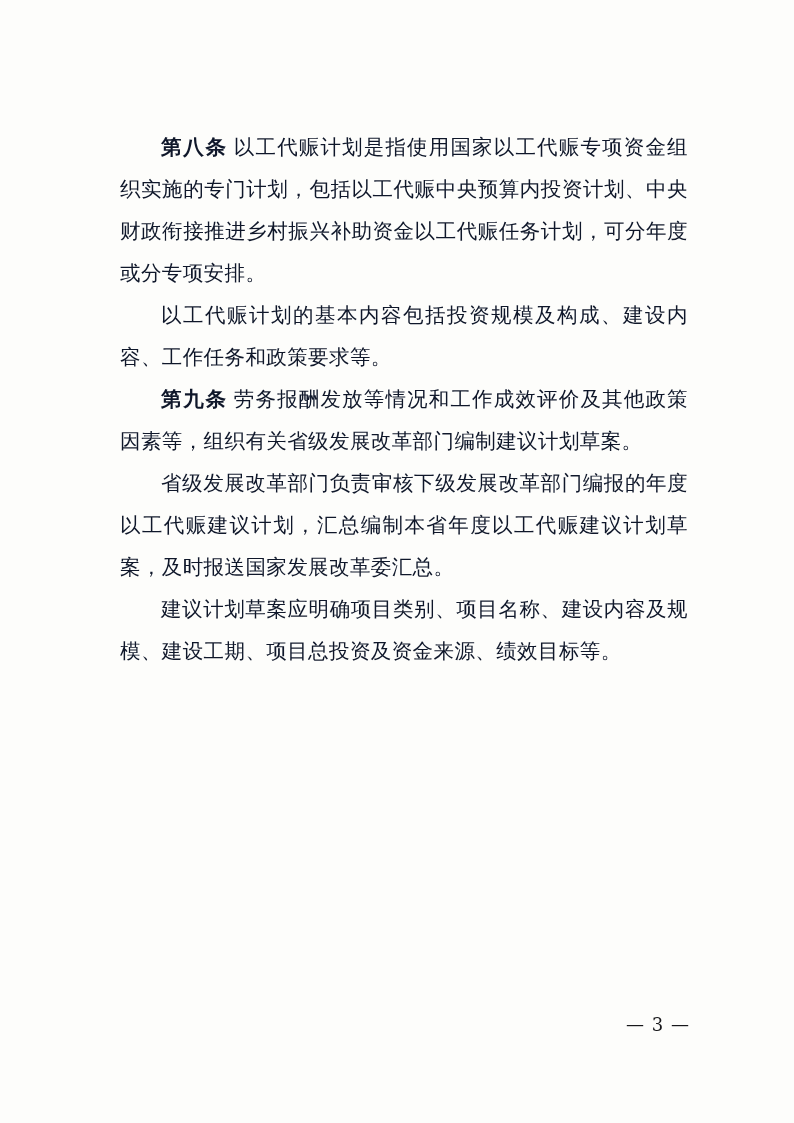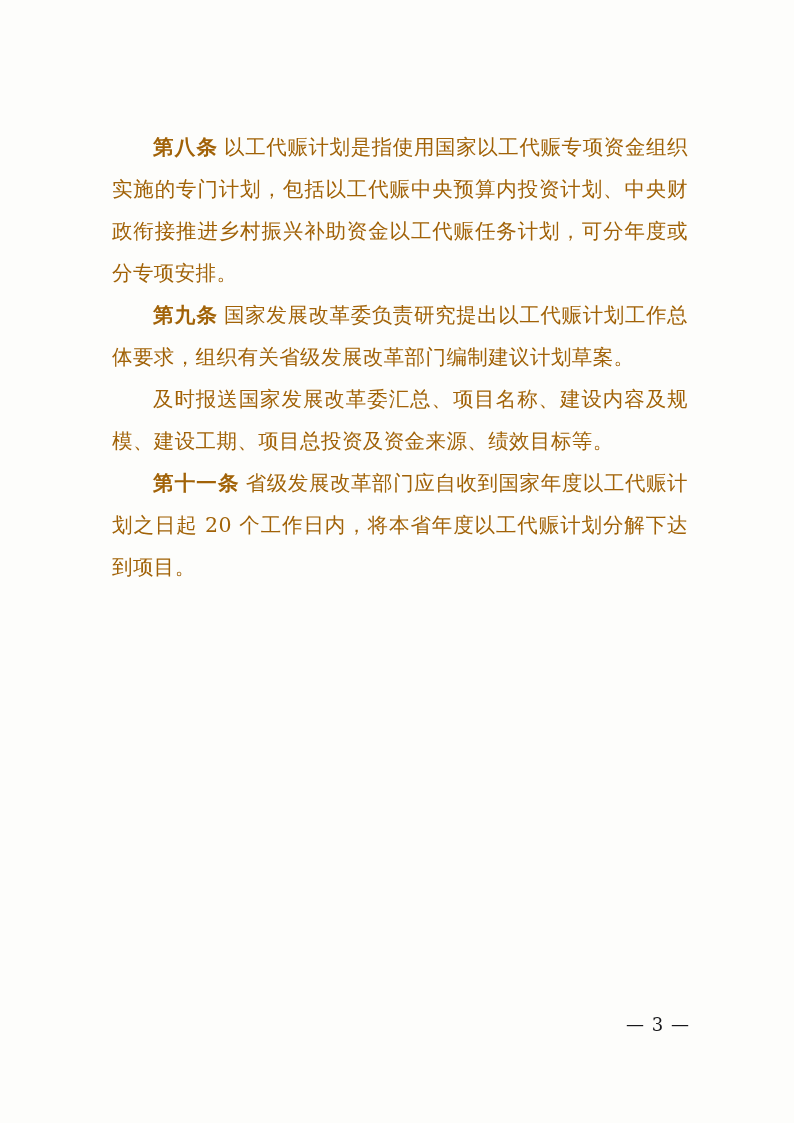--- a/index.html
+++ b/index.html
@@ -28,23 +28,23 @@
     left: 108px;
     top: 126px;
     width: 580px;
   }
   .para {
     font-size: 20.5px;
     line-height: 42px;
     text-align: justify;
     text-justify: inter-ideograph;
     text-indent: 2em;
-    margin: 0 0 0 4px;
+    margin: 0 0 0 12px;
     letter-spacing: 0.4px;
-    color: #a16207;
+    color: #0f172a;
   }
   .para .lead {
     font-weight: bold;
     letter-spacing: 1px;
     margin-right: 6px;
   }
   .page-number {
     position: absolute;
     right: 104px;
     bottom: 88px;
@@ -56,32 +56,35 @@
 </head>
 <body>
 
 <div class="page">
   <div class="content">
 
     <p class="para">
       <span class="lead">第八条</span><span>以工代赈计划是指使用国家以工代赈专项资金组织实施的专门计划，包括以工代赈中央预算内投资计划、中央财政衔接推进乡村振兴补助资金以工代赈任务计划，可分年度或分专项安排。</span>
     </p>
 
+    <p class="para">
+      <span>以工代赈计划的基本内容包括投资规模及构成、建设内容、工作任务和政策要求等。</span>
+    </p>
 
     <p class="para">
-      <span class="lead">第九条</span><span>国家发展改革委负责研究提出以工代赈计划工作总体要求，组织有关省级发展改革部门编制建议计划草案。</span>
+      <span class="lead">第九条</span><span>劳务报酬发放等情况和工作成效评价及其他政策因素等，组织有关省级发展改革部门编制建议计划草案。</span>
+    </p>
+
+    <p class="para">
+      <span>省级发展改革部门负责审核下级发展改革部门编报的年度以工代赈建议计划，汇总编制本省年度以工代赈建议计划草案，及时报送国家发展改革委汇总。</span>
+    </p>
+
+    <p class="para">
+      <span>建议计划草案应明确项目类别、项目名称、建设内容及规模、建设工期、项目总投资及资金来源、绩效目标等。</span>
     </p>
 
 
-    <p class="para">
-      <span>及时报送国家发展改革委汇总、项目名称、建设内容及规模、建设工期、项目总投资及资金来源、绩效目标等。</span>
-    </p>
-
-
-    <p class="para">
-      <span class="lead">第十一条</span><span>省级发展改革部门应自收到国家年度以工代赈计划之日起 20 个工作日内，将本省年度以工代赈计划分解下达到项目。</span>
-    </p>
 
 
   </div>
 
   <div class="page-number">— 3 —</div>
 </div>
 
 </body></html>

